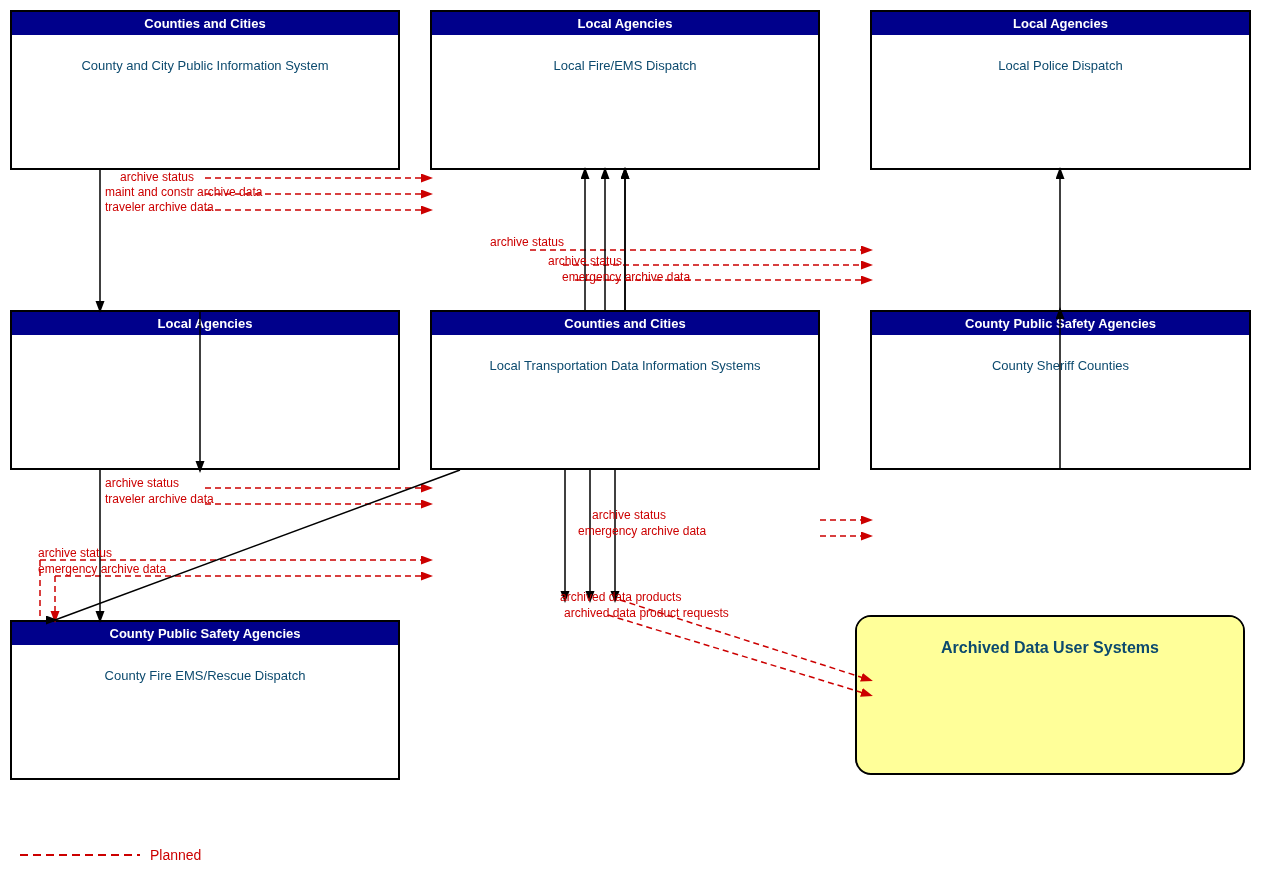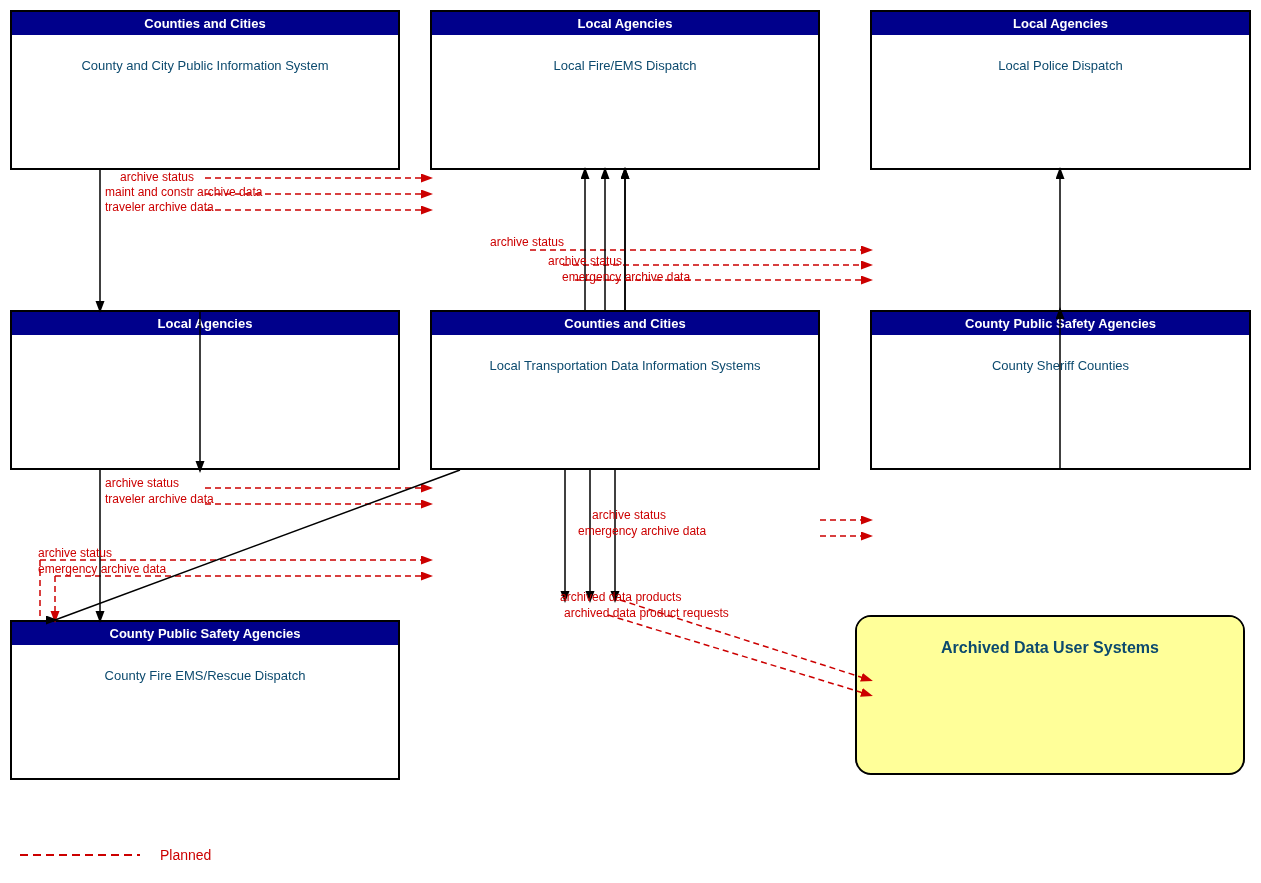--- a/index.html
+++ b/index.html
@@ -61,21 +61,21 @@
       pointer-events: none;
     }
 
     
     .legend {
       position: absolute;
       bottom: 20px;
       left: 20px;
       display: flex;
       align-items: center;
-      gap: 20px;
+      gap: 10px;
       font-size: 13px;
     }
 
     
     .arrow-label {
       position: absolute;
       font-size: 12px;
       color: #cc0000;
       white-space: nowrap;
     }

